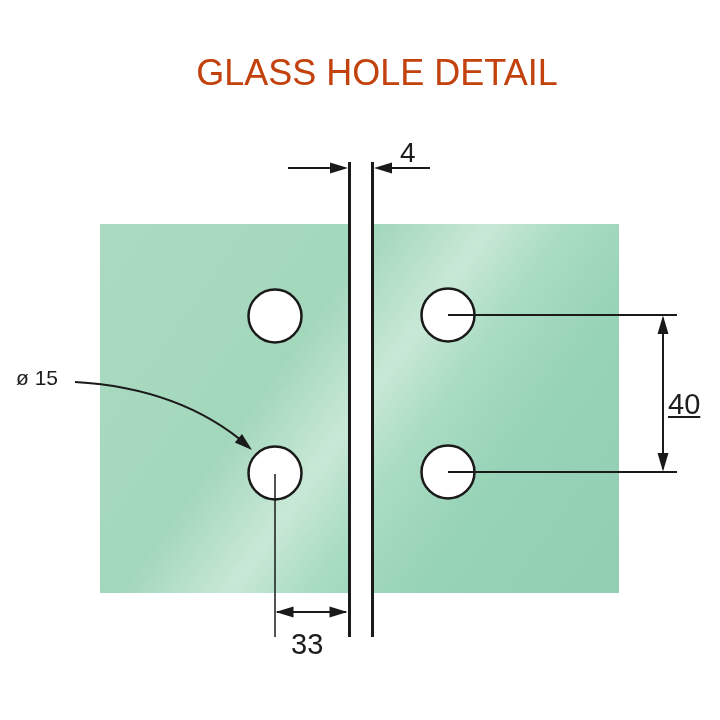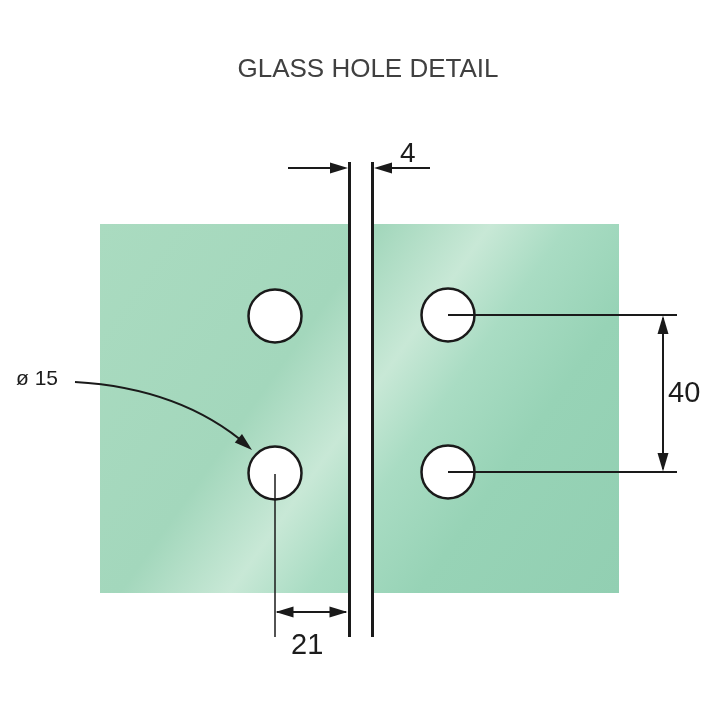--- a/index.html
+++ b/index.html
@@ -21,29 +21,29 @@
     top: 0;
   }
   .label {
     position: absolute;
     color: #1c1c1c;
     white-space: nowrap;
     line-height: 1;
   }
   .title {
     top: 55px;
-    left: 368px;
+    left: 377px;
     transform: translateX(-50%);
-    font-size: 26px;
+    font-size: 36px;
     letter-spacing: 0px;
-    color: #404040;
+    color: #c2410c;
   }
   .dim-gap    { left: 400px; top: 139px; font-size: 28px; }
   .dim-dia    { left: 16px;  top: 367px; font-size: 21px; }
-  .dim-spacing{ left: 668px; top: 378px; font-size: 29px; }
+  .dim-spacing{ left: 668px; top: 390px; font-size: 29px; text-decoration: underline; }
   .dim-edge   { left: 291px; top: 630px; font-size: 29px; }
   svg line, svg path { stroke: #1a1a1a; }
   svg polygon { fill: #1a1a1a; stroke: none; }
   circle.hole { fill: #ffffff; stroke: #1a1a1a; stroke-width: 2.5; }
 </style>
 </head>
 <body>
 
 <div id="canvas">
 
@@ -91,15 +91,15 @@
   </svg>
 
   <div class="label title">GLASS HOLE DETAIL</div>
 
   <div class="label dim-gap">4</div>
 
   <div class="label dim-dia">ø 15</div>
 
   <div class="label dim-spacing">40</div>
 
-  <div class="label dim-edge">21</div>
+  <div class="label dim-edge">33</div>
 
 </div>
 
 </body></html>

